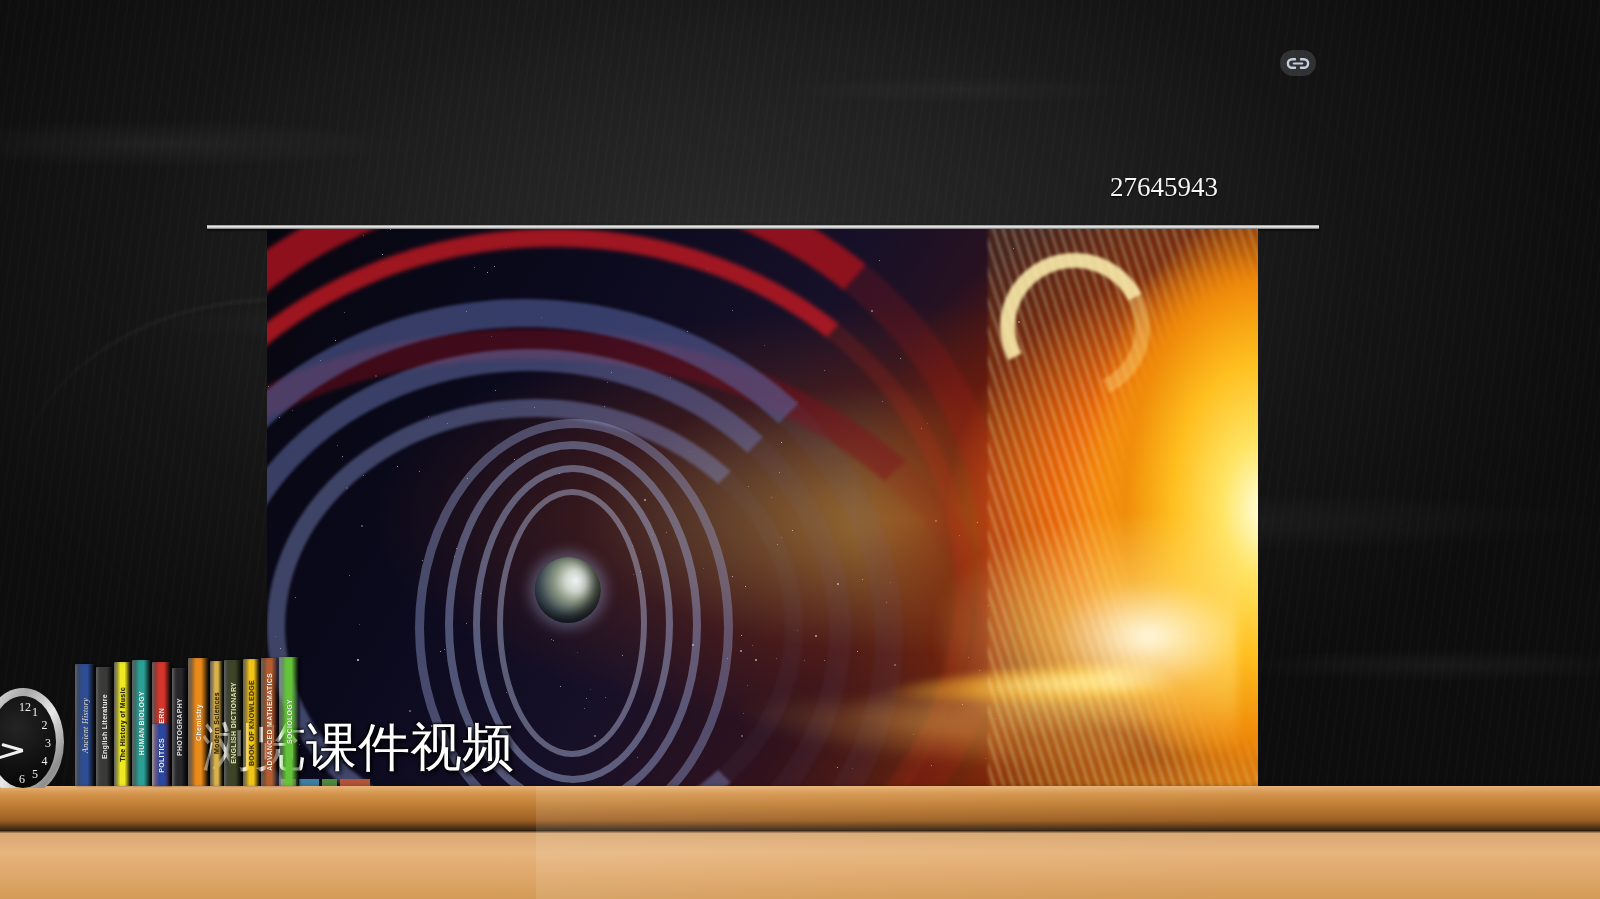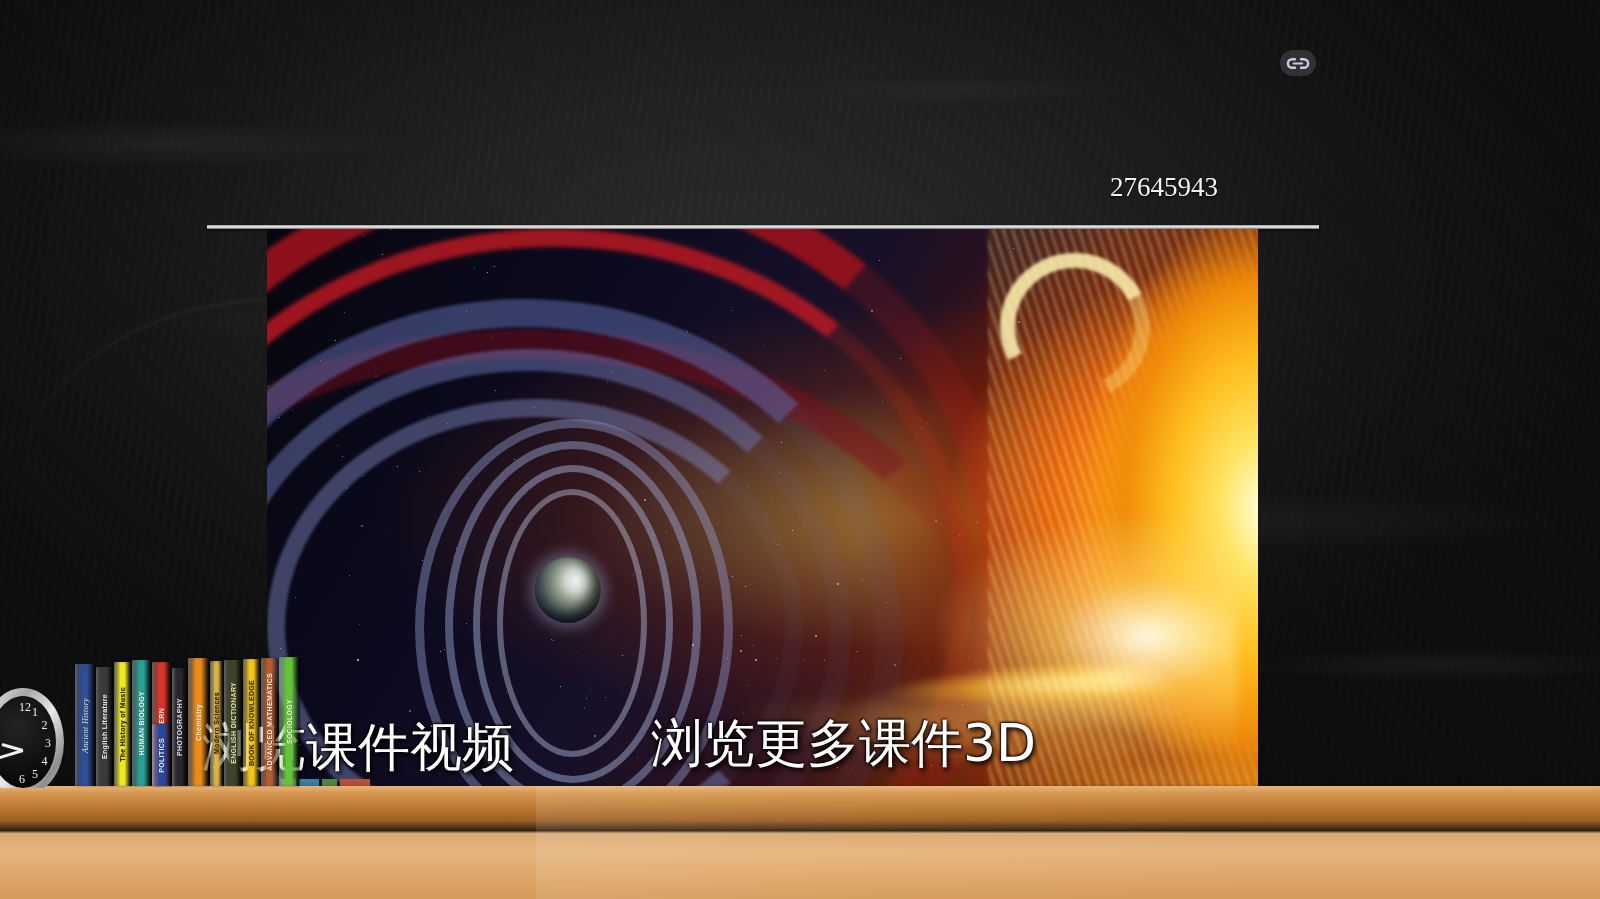--- a/index.html
+++ b/index.html
@@ -397,21 +397,20 @@
 
     <div class="plasma2"></div>
     <div class="plasma"></div>
 
     <div class="sun-limb"></div>
     <div class="prominence"></div>
     <div class="flare-glow"></div>
   </div>
 
   <div class="media-label first">浏览课件视频</div>
-  <div class="media-label second">浏览更多课件3D</div>
 
   <div class="mini-blocks" id="mini-blocks">
       <i style="left: 0px; width: 15px; background: rgb(164, 92, 154);"></i>
       <i style="left: 18px; width: 20px; background: rgb(61, 127, 166);"></i>
       <i style="left: 41px; width: 15px; background: rgb(78, 138, 63);"></i>
       <i style="left: 59px; width: 30px; background: rgb(181, 84, 58);"></i>
     </div>
 
   <div class="shelf-wood"></div>
   <div class="shelf-front"></div>

